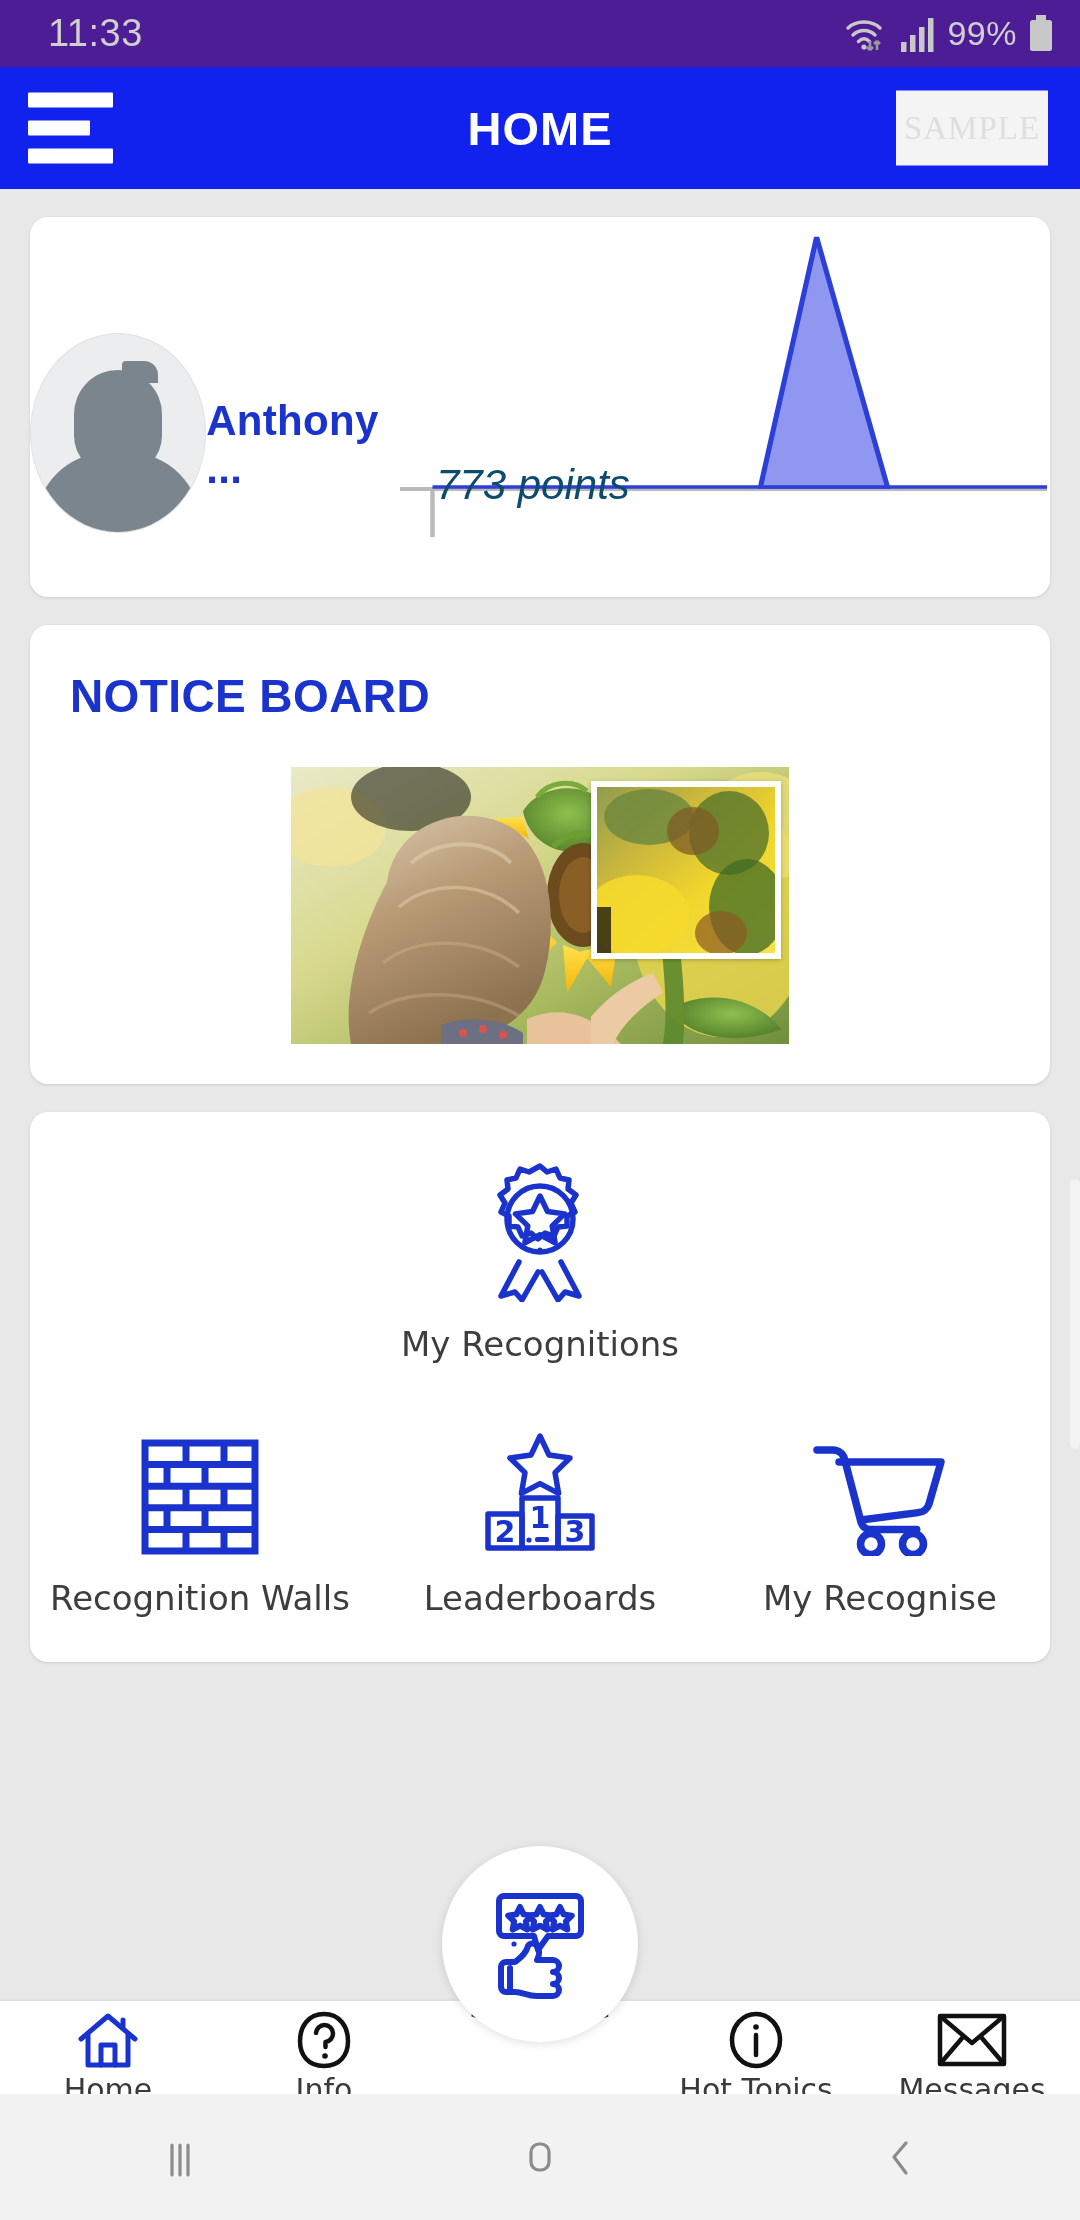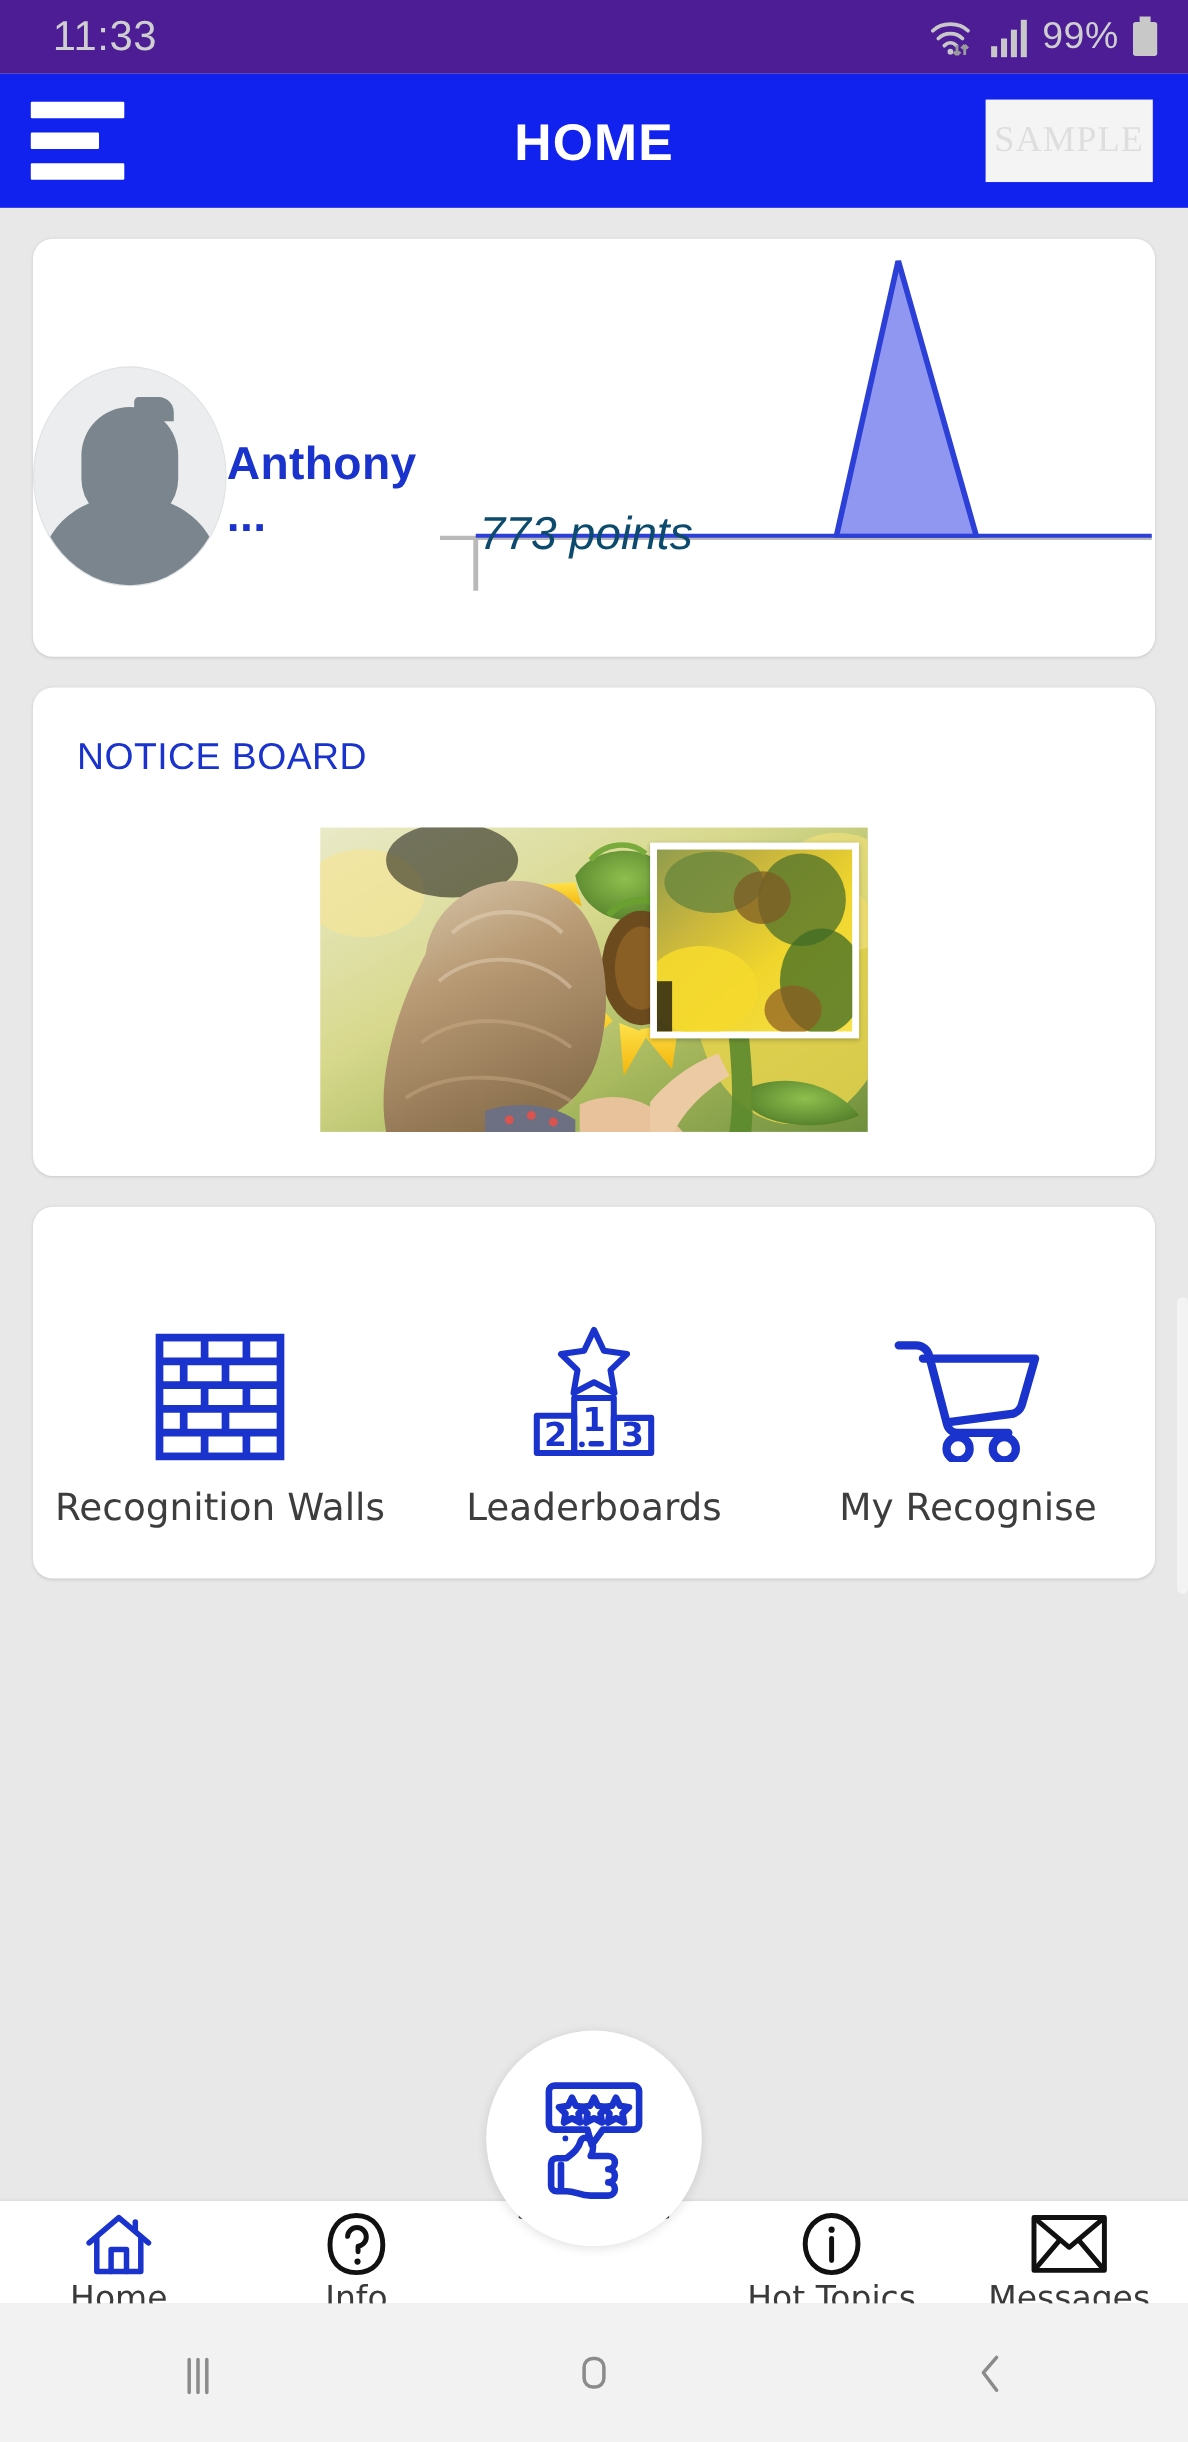--- a/index.html
+++ b/index.html
@@ -94,21 +94,21 @@
   .profile-chart{ flex:1; position:relative; }
   .points-label{
     position:absolute; left:36px; bottom:88px;
     font-size:42px; font-style:italic; color:#0c4a6e;
     font-family:Liberation Sans, sans-serif; white-space:nowrap;
   }
 
   
   .notice{ padding:44px 0 40px 0; }
   .notice-title{
-    color:#1a33cc; font-size:34px; font-weight:normal;
+    color:#1a33cc; font-size:46px; font-weight:bold;
     margin-left:40px; letter-spacing:.4px;
   }
   .notice-img-wrap{
     margin:44px auto 0 auto; width:498px; height:277px;
     position:relative; overflow:hidden;
   }
   .sun-bg{ position:absolute; inset:0; }
   .inset-frame{
     position:absolute; right:8px; top:14px; width:190px; height:178px;
     background:#fff; padding:6px; box-shadow:0 1px 4px rgba(0,0,0,.25);
@@ -322,20 +322,33 @@
             <rect x="0" y="120" width="14" height="46" fill="#1e1a10" opacity="0.8"></rect>
           </svg>
         </div>
       </div>
     </div>
   </div>
 
   <div class="card grid">
 
     <div class="grid-row">
+      <div class="grid-item">
+        <div class="grid-icon">
+          <svg width="130" height="142" viewBox="0 0 130 142" fill="none" stroke="#1a33cc" stroke-width="5.5" stroke-linejoin="round" stroke-linecap="round">
+            <path d="M65 6 l7 6 9 -3 4 9 9 2 -1 9 8 6 -5 8 4 9 -8 4 0 10 -9 1 -4 9 -9 -3 -7 6 -7 -6 -9 3 -4 -9 -9 -1 0 -10 -8 -4 4 -9 -5 -8 8 -6 -1 -9 9 -2 4 -9 9 3 Z"></path>
+            <circle cx="65" cy="59" r="33"></circle>
+            <path d="M65 36 l7.5 15.5 17 2.4 -12.3 12 2.9 16.9 -15.1 -8 -15.1 8 2.9 -16.9 -12.3 -12 17 -2.4 Z"></path>
+            <circle cx="65" cy="90" r="2.6" fill="#1a33cc" stroke="none"></circle>
+            <path d="M44 102 L26 136 l14 -4 7 8 16 -28"></path>
+            <path d="M86 102 L104 136 l-14 -4 -7 8 -16 -28"></path>
+          </svg>
+        </div>
+        <div class="grid-label">My Recognitions</div>
+      </div>
 
 
     </div>
 
     <div class="grid-row">
       <div class="grid-item">
         <div class="grid-icon">
           <svg width="120" height="118" viewBox="0 0 120 118" fill="none" stroke="#1a33cc" stroke-width="7" stroke-linejoin="miter">
             <rect x="5" y="5" width="110" height="108"></rect>
             <path d="M5 26.6 h110 M5 48.2 h110 M5 69.8 h110 M5 91.4 h110"></path>

